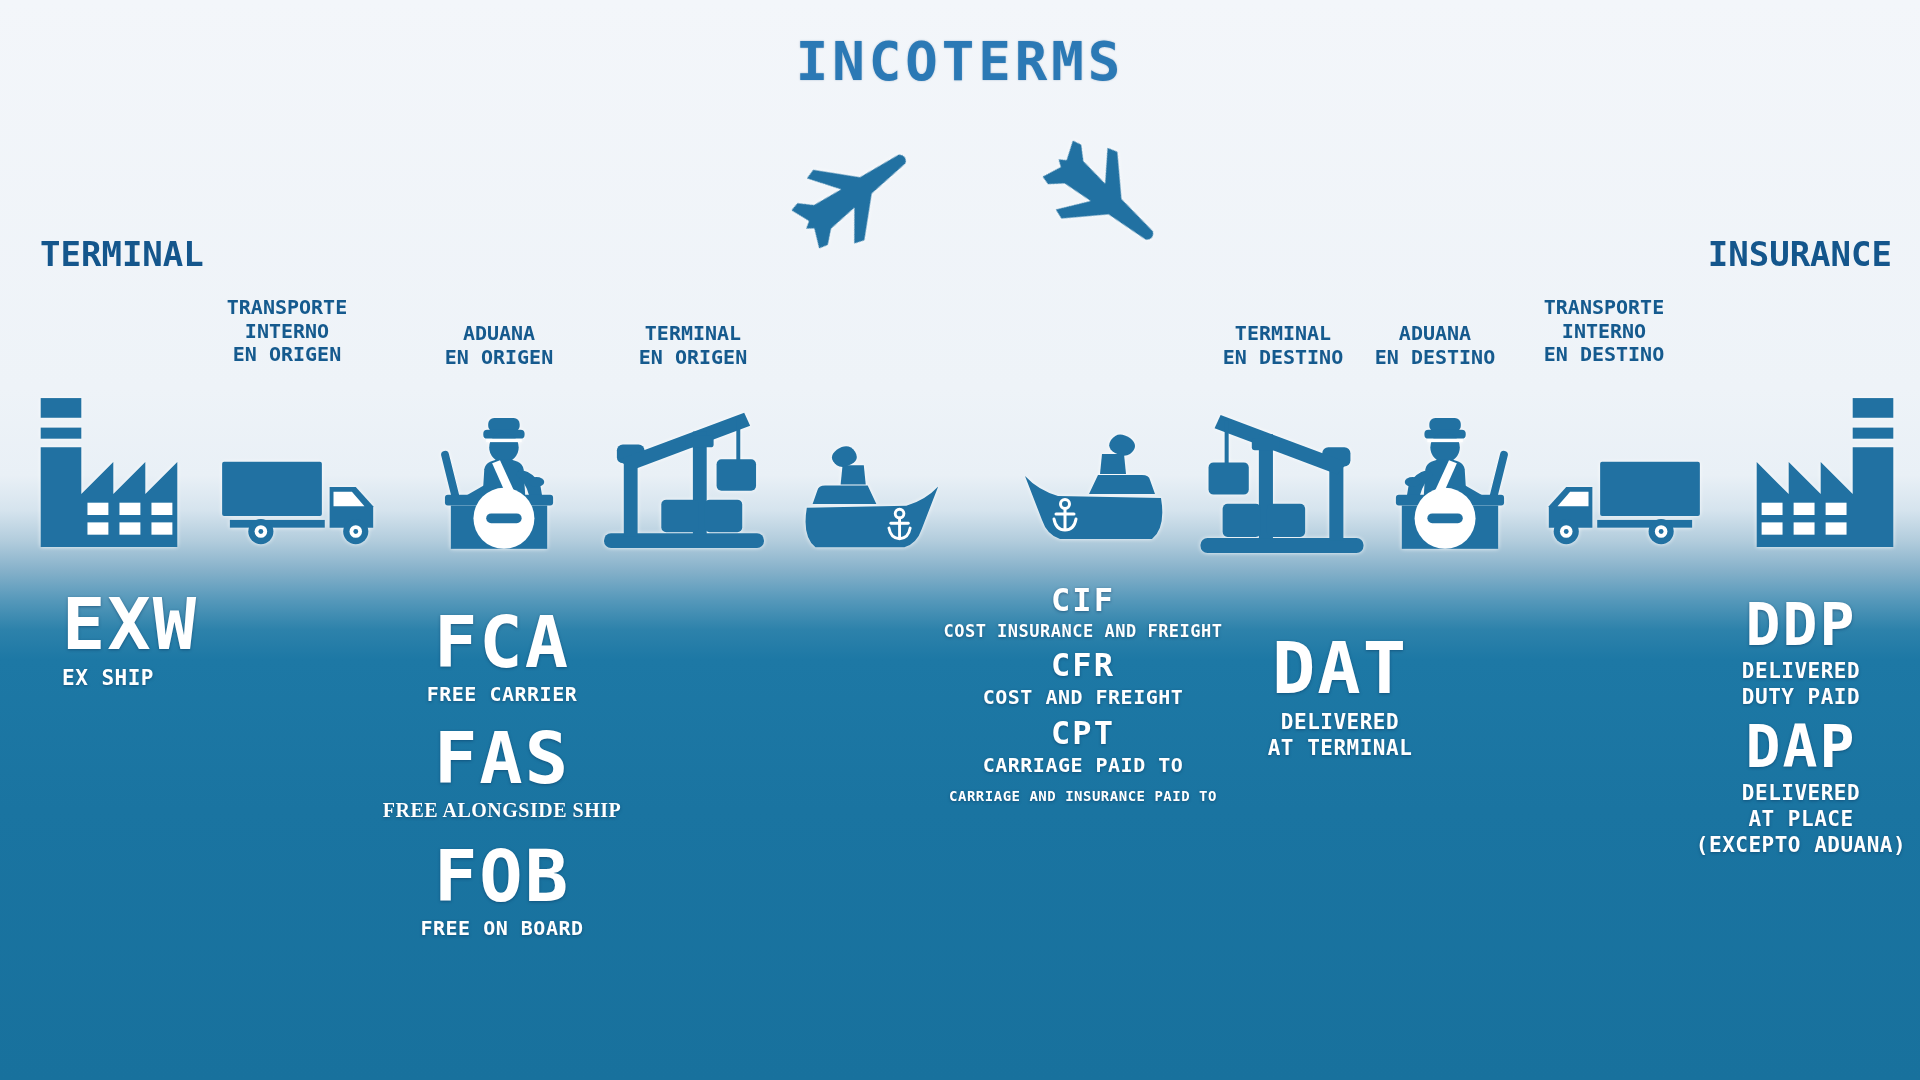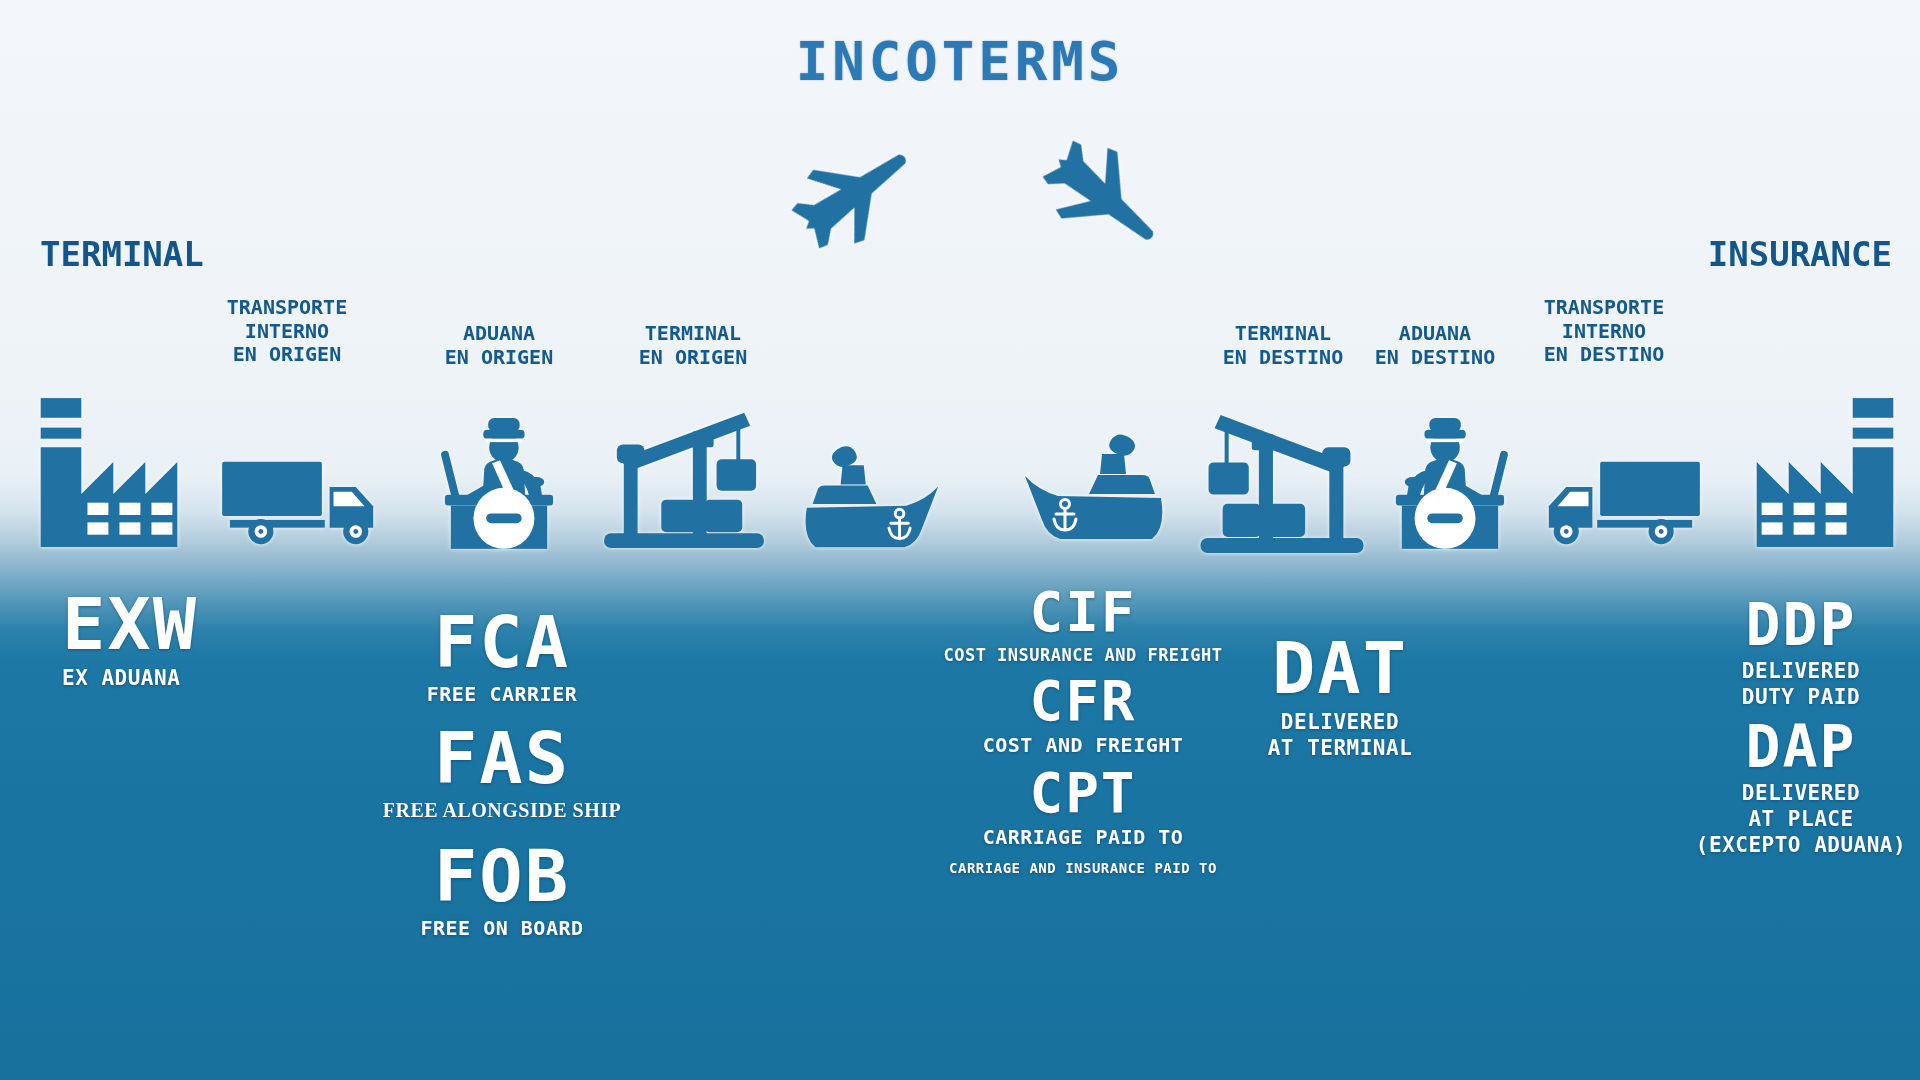--- a/index.html
+++ b/index.html
@@ -31,21 +31,21 @@
   .icon.plane-landing svg { transform:scaleX(-1) rotate(140deg); }
   .term {
     position:absolute; color:#ffffff; font-weight:bold; text-align:center;
     text-shadow:0 1px 3px rgba(8,50,90,.5);
   }
   .term.centered { transform:translateX(-50%); }
   .term.left-align { text-align:left; }
   .code { line-height:1.0; letter-spacing:2px; }
   .c58 { font-size:58px; }
   .c56 { font-size:72px; }
-  .c52 { font-size:56px; }
+  .c52 { font-size:32px; }
   .tname { white-space:pre-line; letter-spacing:0.5px; }
   .s21 { font-size:21px; line-height:26px; }
   .s20 { font-size:20px; line-height:24px; }
   .s15 { font-size:17px; line-height:20px; }
   .s14 { font-size:14px; line-height:19px;text-align:center; }
   .mt4 { margin-top:4px; } .mt5 { margin-top:5px; }
   .mt10 { margin-top:10px; }
   .mb8 { margin-bottom:8px; } .mb6 { margin-bottom:16px; } .mb18 { margin-bottom:18px;font-family:Liberation Serif, serif; }
 </style>
 </head>
@@ -213,21 +213,21 @@
       </svg>
   </div>
   <div class="icon flip" style="left:1737px;top:398px;width:160px;height:154px;">
     <svg viewBox="0 0 130 125">
         <use href="#i-factory"></use>
       </svg>
   </div>
 
   <div class="term left-align" style="left:62px;top:588px;">
     <div class="code c56">EXW</div>
-    <div class="tname s21 mt5">EX ADUANA</div>
+    <div class="tname s21 mt5">EX SHIP</div>
   </div>
 
   <div class="term centered" style="left:502px;top:606px;width:320px;">
     <div class="code c56">FCA</div>
     <div class="tname s20 mt4 mb6">FREE CARRIER</div>
     <div class="code c56">FAS</div>
     <div class="tname s20 mt4 mb18">FREE ALONGSIDE SHIP</div>
     <div class="code c56">FOB</div>
     <div class="tname s20 mt4">FREE ON BOARD</div>
   </div>

